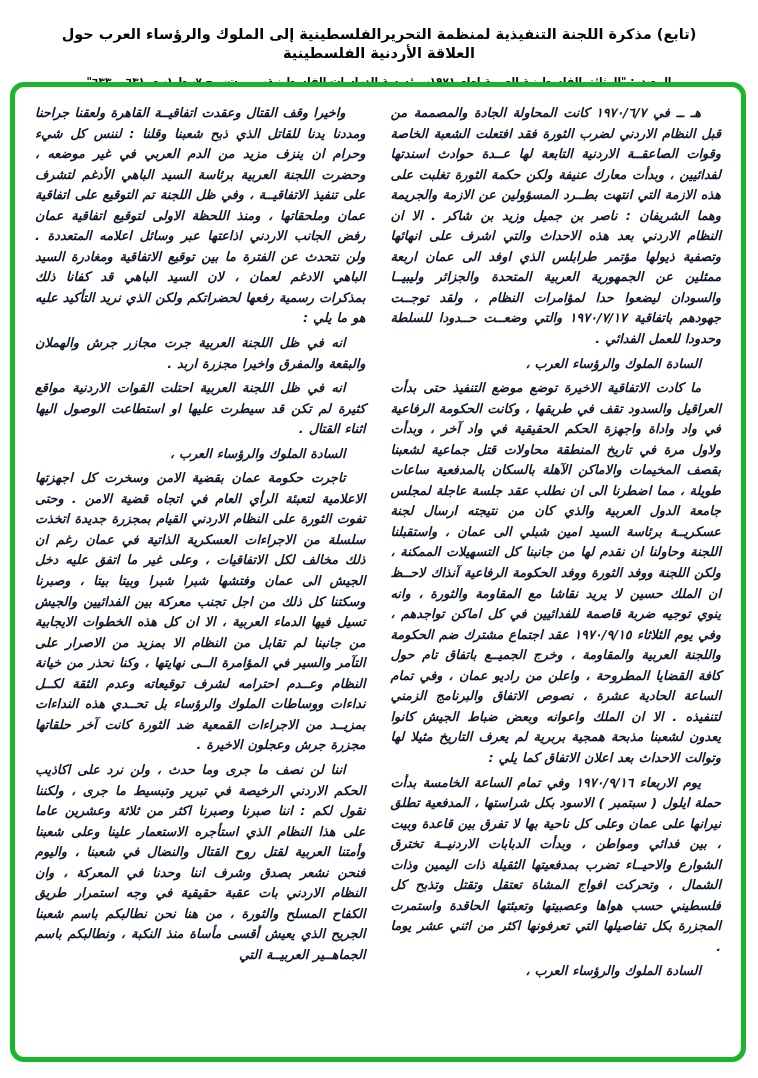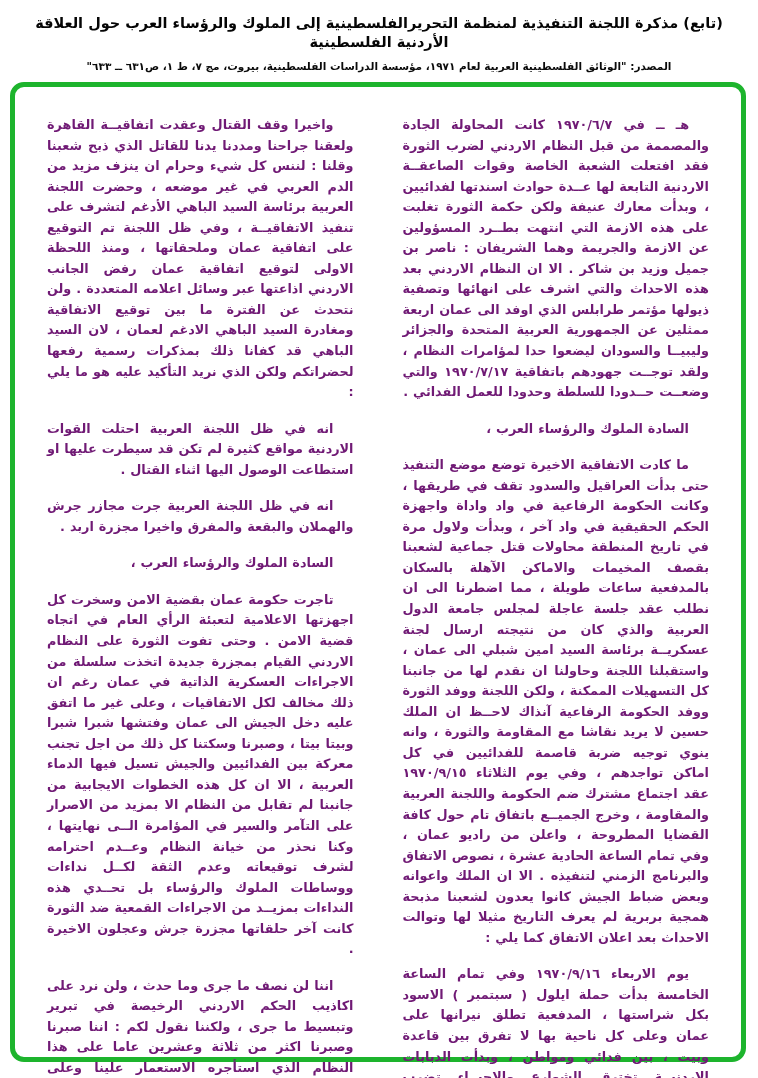--- a/index.html
+++ b/index.html
@@ -18,21 +18,21 @@
   .header {
     direction: rtl;
     text-align: center;
     padding: 13px 26px 0 26px;
   }
   .doc-title {
     font-size: 14.5px;
     font-weight: 700;
     line-height: 19px;
     color: #050505;
-    margin: 1px;
+    margin: 12px;
   }
   .doc-source {
     font-size: 10.5px;
     font-weight: 700;
     color: #0a0a0a;
     margin-top: 8px;
   }
   .frame {
     position: absolute;
     left: 10px;
@@ -51,28 +51,29 @@
     gap: 17px;
     height: 100%;
   }
   .col {
     flex: 1 1 0;
     min-width: 0;
   }
   p.doc {
     direction: rtl;
     unicode-bidi: embed;
-    margin: 16px;
+    margin: 4px;
     text-align: justify;
     font-size: 12.8px;
     line-height: 20.55px;
     font-weight: 600;
-    color: #701a75;
+    color: #0f172a;
     text-indent: 20px;
     word-spacing: 0.5px;
+    font-style: italic;
   }
 </style>
 </head>
 <body>
 
 <div class="header">
   <h1 class="doc-title">(تابع) مذكرة اللجنة التنفيذية لمنظمة التحريرالفلسطينية إلى الملوك والرؤساء العرب حول العلاقة الأردنية الفلسطينية</h1>
   <div class="doc-source">المصدر: "الوثائق الفلسطينية العربية لعام ١٩٧١، مؤسسة الدراسات الفلسطينية، بيروت، مج ٧، ط ١، ص٦٣١ ــ ٦٣٣"</div>
 </div>
 
@@ -82,21 +83,21 @@
     <div class="col">
       <p class="doc">هـ ــ في ١٩٧٠/٦/٧ كانت المحاولة الجادة والمصممة من قبل النظام الاردني لضرب الثورة فقد افتعلت الشعبة الخاصة وقوات الصاعقــة الاردنية التابعة لها عــدة حوادث اسندتها لفدائيين ، وبدأت معارك عنيفة ولكن حكمة الثورة تغلبت على هذه الازمة التي انتهت بطــرد المسؤولين عن الازمة والجريمة وهما الشريفان : ناصر بن جميل وزيد بن شاكر . الا ان النظام الاردني بعد هذه الاحداث والتي اشرف على انهائها وتصفية ذيولها مؤتمر طرابلس الذي اوفد الى عمان اربعة ممثلين عن الجمهورية العربية المتحدة والجزائر وليبيــا والسودان ليضعوا حدا لمؤامرات النظام ، ولقد توجــت جهودهم باتفاقية ١٩٧٠/٧/١٧ والتي وضعــت حــدودا للسلطة وحدودا للعمل الفدائي .</p>
       <p class="doc">السادة الملوك والرؤساء العرب ،</p>
       <p class="doc">ما كادت الاتفاقية الاخيرة توضع موضع التنفيذ حتى بدأت العراقيل والسدود تقف في طريقها ، وكانت الحكومة الرفاعية في واد واداة واجهزة الحكم الحقيقية في واد آخر ، وبدأت ولاول مرة في تاريخ المنطقة محاولات قتل جماعية لشعبنا بقصف المخيمات والاماكن الآهلة بالسكان بالمدفعية ساعات طويلة ، مما اضطرنا الى ان نطلب عقد جلسة عاجلة لمجلس جامعة الدول العربية والذي كان من نتيجته ارسال لجنة عسكريــة برئاسة السيد امين شبلي الى عمان ، واستقبلنا اللجنة وحاولنا ان نقدم لها من جانبنا كل التسهيلات الممكنة ، ولكن اللجنة ووفد الثورة ووفد الحكومة الرفاعية آنذاك لاحــظ ان الملك حسين لا يريد نقاشا مع المقاومة والثورة ، وانه ينوي توجيه ضربة قاصمة للفدائيين في كل اماكن تواجدهم ، وفي يوم الثلاثاء ١٩٧٠/٩/١٥ عقد اجتماع مشترك ضم الحكومة واللجنة العربية والمقاومة ، وخرج الجميــع باتفاق تام حول كافة القضايا المطروحة ، واعلن من راديو عمان ، وفي تمام الساعة الحادية عشرة ، نصوص الاتفاق والبرنامج الزمني لتنفيذه . الا ان الملك واعوانه وبعض ضباط الجيش كانوا يعدون لشعبنا مذبحة همجية بربرية لم يعرف التاريخ مثيلا لها وتوالت الاحداث بعد اعلان الاتفاق كما يلي :</p>
       <p class="doc">يوم الاربعاء ١٩٧٠/٩/١٦ وفي تمام الساعة الخامسة بدأت حملة ايلول ( سبتمبر ) الاسود بكل شراستها ، المدفعية تطلق نيرانها على عمان وعلى كل ناحية بها لا تفرق بين قاعدة وبيت ، بين فدائي ومواطن ، وبدأت الدبابات الاردنيــة تخترق الشوارع والاحيــاء تضرب بمدفعيتها الثقيلة ذات اليمين وذات الشمال ، وتحركت افواج المشاة تعتقل وتقتل وتذبح كل فلسطيني حسب هواها وعصبيتها وتعبئتها الحاقدة واستمرت المجزرة بكل تفاصيلها التي تعرفونها اكثر من اثني عشر يوما .</p>
       <p class="doc">السادة الملوك والرؤساء العرب ،</p>
     </div>
 
     <div class="col">
       <p class="doc">واخيرا وقف القتال وعقدت اتفاقيــة القاهرة ولعقنا جراحنا ومددنا يدنا للقاتل الذي ذبح شعبنا وقلنا : لننس كل شيء وحرام ان ينزف مزيد من الدم العربي في غير موضعه ، وحضرت اللجنة العربية برئاسة السيد الباهي الأدغم لتشرف على تنفيذ الاتفاقيــة ، وفي ظل اللجنة تم التوقيع على اتفاقية عمان وملحقاتها ، ومنذ اللحظة الاولى لتوقيع اتفاقية عمان رفض الجانب الاردني اذاعتها عبر وسائل اعلامه المتعددة . ولن نتحدث عن الفترة ما بين توقيع الاتفاقية ومغادرة السيد الباهي الادغم لعمان ، لان السيد الباهي قد كفانا ذلك بمذكرات رسمية رفعها لحضراتكم ولكن الذي نريد التأكيد عليه هو ما يلي :</p>
+      <p class="doc">انه في ظل اللجنة العربية جرت مجازر جرش والهملان والبقعة والمفرق واخيرا مجزرة اربد .</p>
       <p class="doc">انه في ظل اللجنة العربية احتلت القوات الاردنية مواقع كثيرة لم تكن قد سيطرت عليها او استطاعت الوصول اليها اثناء القتال .</p>
-      <p class="doc">انه في ظل اللجنة العربية جرت مجازر جرش والهملان والبقعة والمفرق واخيرا مجزرة اربد .</p>
       <p class="doc">السادة الملوك والرؤساء العرب ،</p>
       <p class="doc">تاجرت حكومة عمان بقضية الامن وسخرت كل اجهزتها الاعلامية لتعبئة الرأي العام في اتجاه قضية الامن . وحتى تفوت الثورة على النظام الاردني القيام بمجزرة جديدة اتخذت سلسلة من الاجراءات العسكرية الذاتية في عمان رغم ان ذلك مخالف لكل الاتفاقيات ، وعلى غير ما اتفق عليه دخل الجيش الى عمان وفتشها شبرا شبرا وبيتا بيتا ، وصبرنا وسكتنا كل ذلك من اجل تجنب معركة بين الفدائيين والجيش تسيل فيها الدماء العربية ، الا ان كل هذه الخطوات الايجابية من جانبنا لم تقابل من النظام الا بمزيد من الاصرار على التآمر والسير في المؤامرة الــى نهايتها ، وكنا نحذر من خيانة النظام وعــدم احترامه لشرف توقيعاته وعدم الثقة لكــل نداءات ووساطات الملوك والرؤساء بل تحــدي هذه النداءات بمزيــد من الاجراءات القمعية ضد الثورة كانت آخر حلقاتها مجزرة جرش وعجلون الاخيرة .</p>
       <p class="doc">اننا لن نصف ما جرى وما حدث ، ولن نرد على اكاذيب الحكم الاردني الرخيصة في تبرير وتبسيط ما جرى ، ولكننا نقول لكم : اننا صبرنا وصبرنا اكثر من ثلاثة وعشرين عاما على هذا النظام الذي استأجره الاستعمار علينا وعلى شعبنا وأمتنا العربية لقتل روح القتال والنضال في شعبنا ، واليوم فنحن نشعر بصدق وشرف اننا وحدنا في المعركة ، وان النظام الاردني بات عقبة حقيقية في وجه استمرار طريق الكفاح المسلح والثورة ، من هنا نحن نطالبكم باسم شعبنا الجريح الذي يعيش أقسى مأساة منذ النكبة ، ونطالبكم باسم الجماهــير العربيــة التي</p>
     </div>
 
   </div>
 </div>
 
 </body></html>

